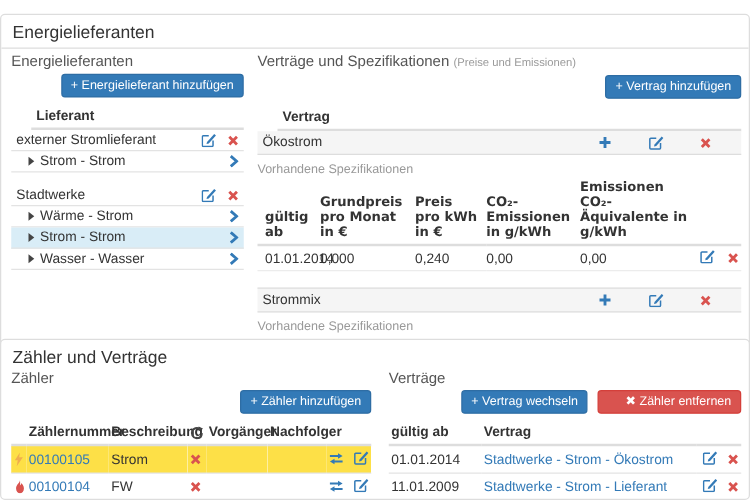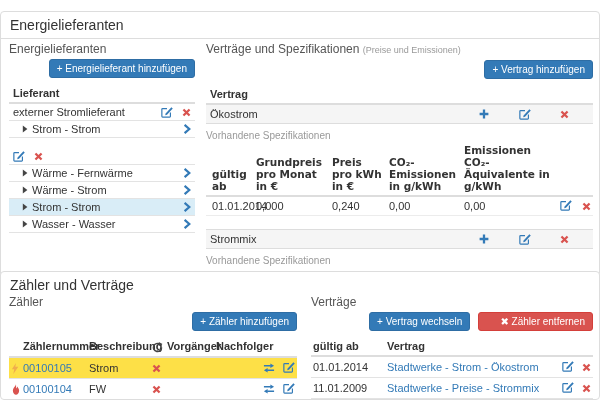--- a/index.html
+++ b/index.html
@@ -25,21 +25,21 @@
   .section-label .hint { font-size:9px; color:#9a9a9a; }
 
   .btn-row { text-align:right; margin-top:3px; height:18px; }
   .btn { display:inline-block; font-size:10px; line-height:11px; padding:3px 7px;
     border-radius:3px; color:#fff; border:1px solid; cursor:pointer; white-space:nowrap; }
   .btn-primary { background:#337ab7; border-color:#2e6da4; }
   .btn-danger  { background:#d9534f; border-color:#d43f3a; }
   .btn + .btn { margin-left:5px;padding-left:21px; }
 
   
-  .list-header { font-weight:bold; padding:3px 4px; border-bottom:2px solid #ddd; margin-top:7px; }
+  .list-header { font-weight:bold; padding:3px 4px; border-bottom:2px solid #ddd; margin-top:7px;margin-left:16px; }
   .sup-group { margin-bottom:10px; }
   .sup-row { display:flex; align-items:center; padding:2px 4px; border-bottom:1px solid #e3e3e3; min-height:12px; }
   .sup-row .name { flex:1; }
   .sup-sub { padding-left:13px; }
   .sup-sub.selected { background:#d9edf7; }
   .sup-sub .tri { margin-right:4px; display:inline-flex; }
   .act { display:inline-flex; align-items:center; }
   .act + .act { margin-left:9px; }
 
   
@@ -147,41 +147,29 @@
         <span class="act">
             <svg class="ico" width="8" height="10">
               <use href="#i-chev"></use>
             </svg>
           </span>
       </div>
     </div>
 
     <div class="sup-group">
       <div class="sup-row">
+        <span class="name">Stadtwerke</span>
         <span class="act">
             <svg class="ico" width="12" height="12">
               <use href="#i-edit"></use>
             </svg>
           </span>
         <span class="act">
             <svg class="ico" width="9" height="9">
               <use href="#i-x"></use>
-            </svg>
-          </span>
-      </div>
-      <div class="sup-row sup-sub">
-        <span class="tri">
-            <svg class="ico" width="6" height="8">
-              <use href="#i-tri"></use>
-            </svg>
-          </span>
-        <span class="name">Wärme - Fernwärme</span>
-        <span class="act">
-            <svg class="ico" width="8" height="10">
-              <use href="#i-chev"></use>
             </svg>
           </span>
       </div>
       <div class="sup-row sup-sub">
         <span class="tri">
             <svg class="ico" width="6" height="8">
               <use href="#i-tri"></use>
             </svg>
           </span>
         <span class="name">Wärme - Strom</span>
@@ -466,21 +454,21 @@
               </span>
           <span class="act">
                 <svg class="ico" width="9" height="9">
                   <use href="#i-x"></use>
                 </svg>
               </span>
         </td>
       </tr>
       <tr>
         <td>11.01.2009</td>
-        <td><span class="link">Stadtwerke - Preise - Strommix</span></td>
+        <td><span class="link">Stadtwerke - Strom - Lieferant</span></td>
         <td class="row-actions">
           <span class="act">
                 <svg class="ico" width="12" height="12">
                   <use href="#i-edit"></use>
                 </svg>
               </span>
           <span class="act">
                 <svg class="ico" width="9" height="9">
                   <use href="#i-x"></use>
                 </svg>

